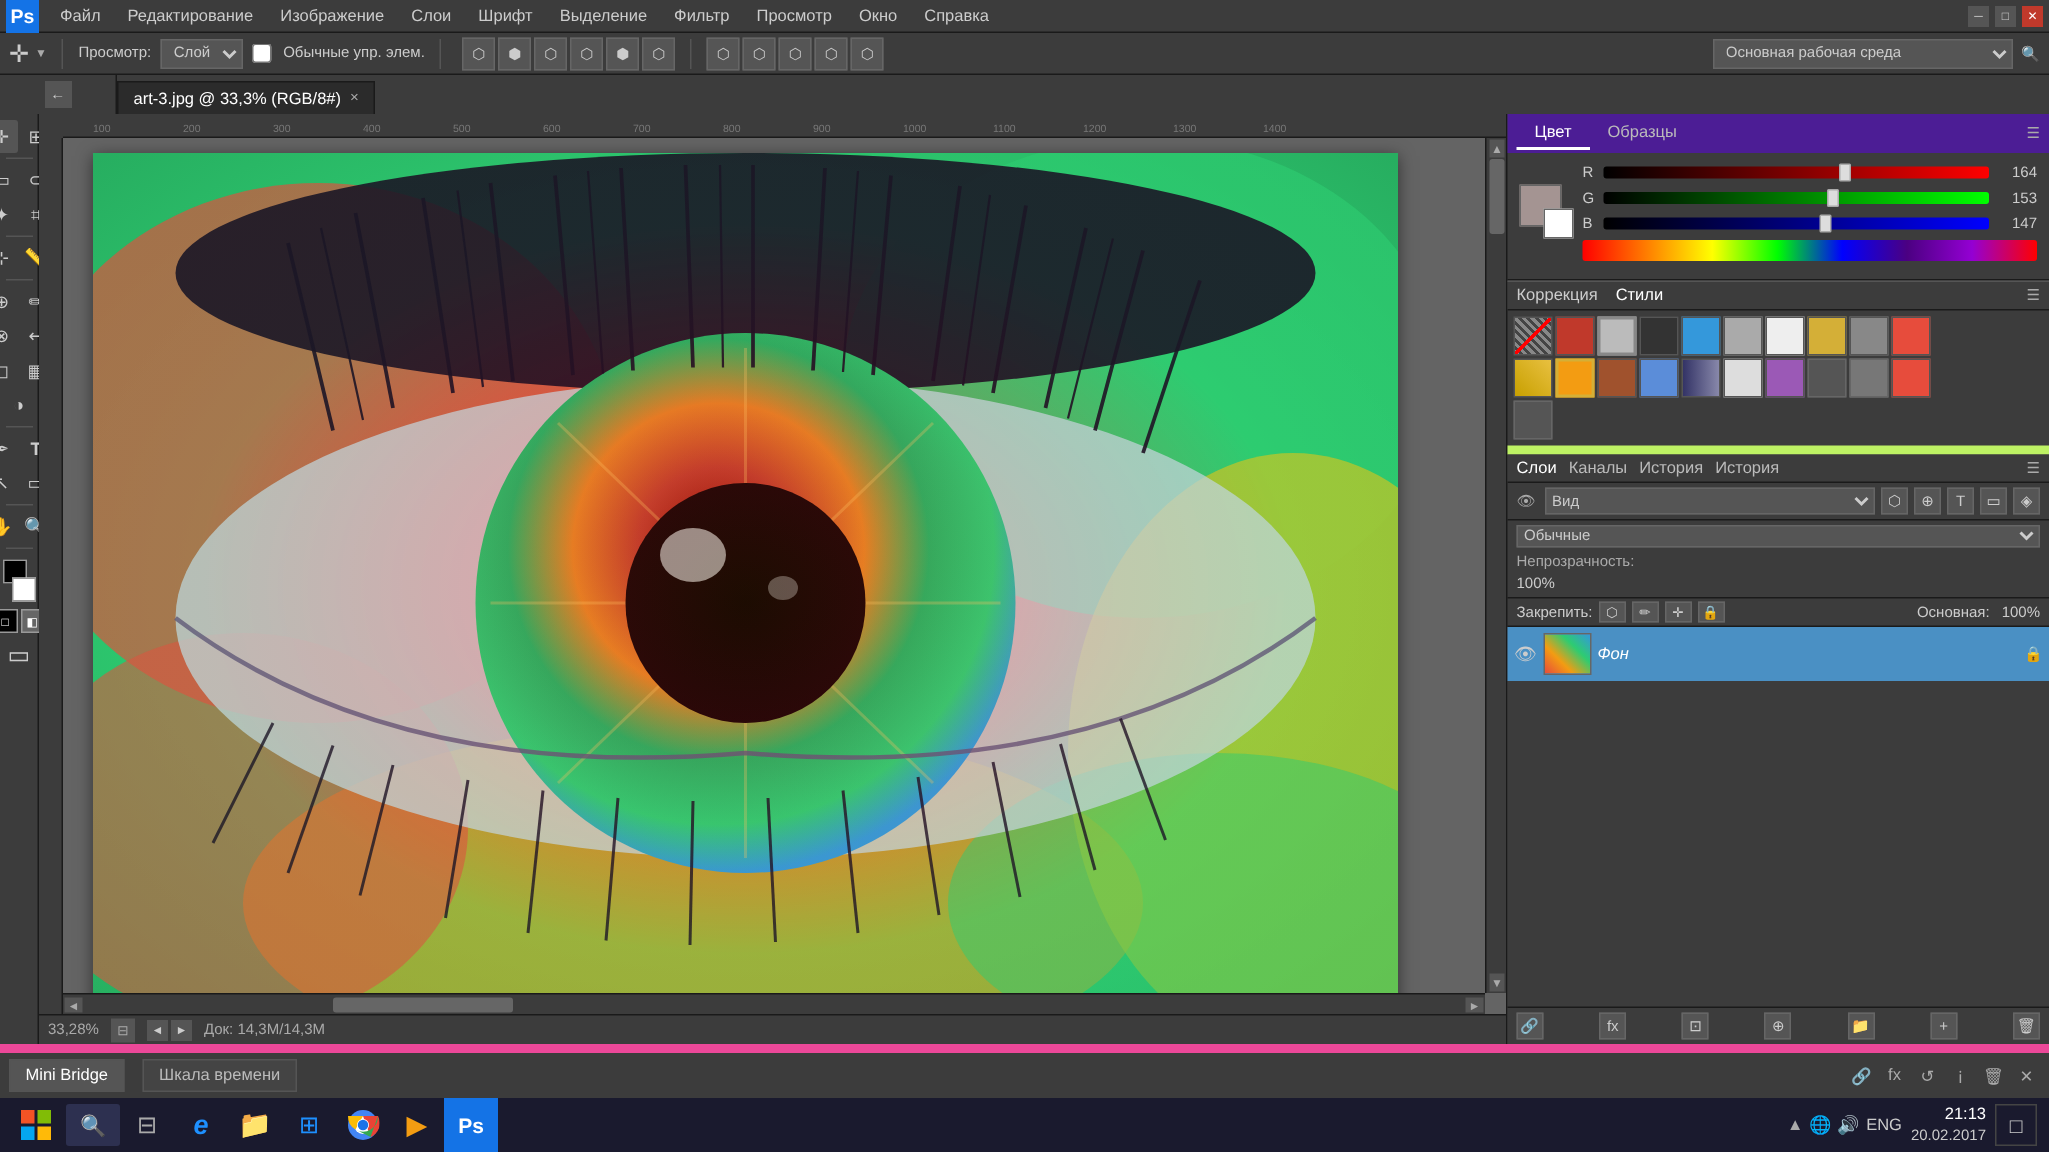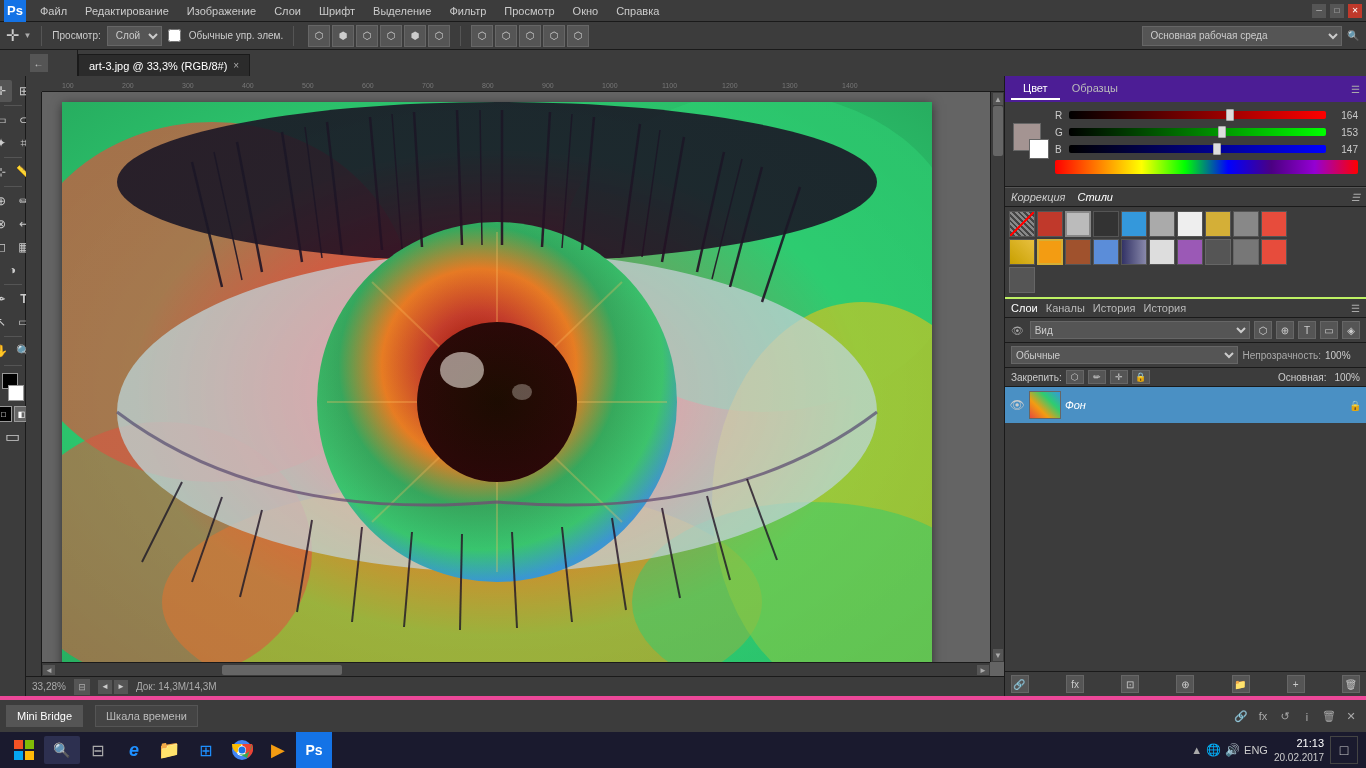--- a/index.html
+++ b/index.html
@@ -70,37 +70,37 @@
     .panel-section-header span.active { color: #fff; }
 
     
     .layers-panel { flex: 1; display: flex; flex-direction: column; min-height: 0; }
     .layers-panel-header { display: flex; align-items: center; padding: 3px 6px; background: #3c3c3c; border-bottom: 1px solid #1a1a1a; gap: 8px; }
     .layers-panel-header span { font-size: 11px; color: #bbb; cursor: pointer; }
     .layers-panel-header span.active { color: #fff; }
     .layers-toolbar { display: flex; align-items: center; gap: 4px; padding: 3px 6px; border-bottom: 1px solid #1a1a1a; }
     .layer-filter { background: #555; border: 1px solid #666; color: #ccc; height: 18px; font-size: 10px; flex: 1; }
     .layer-filter-btn { width: 18px; height: 18px; background: #555; border: 1px solid #666; color: #ccc; font-size: 10px; cursor: pointer; display: flex; align-items: center; justify-content: center; }
-    .layers-options { display: flex; align-items: center; gap: 4px; padding: 3px 6px; border-bottom: 1px solid #1a1a1a; }
+    .layers-options { display: flex; gap: 4px; padding: 3px 6px; border-bottom: 1px solid #1a1a1a; flex-direction: column; }
     .layer-mode-select { background: #555; border: 1px solid #666; color: #ccc; height: 18px; font-size: 10px; flex: 1; }
     .opacity-label { font-size: 10px; color: #aaa; }
     .opacity-value { font-size: 10px; color: #ccc; width: 35px; }
     .layers-lock { display: flex; align-items: center; gap: 4px; padding: 2px 6px; border-bottom: 1px solid #1a1a1a; font-size: 10px; }
     .lock-btn { width: 18px; height: 14px; background: #555; border: 1px solid #666; display: flex; align-items: center; justify-content: center; cursor: pointer; font-size: 9px; color: #ccc; }
     .layer-row { display: flex; align-items: center; padding: 2px 4px; gap: 4px; background: #4a90c4; cursor: pointer; min-height: 36px; }
     .layer-vis { width: 16px; height: 16px; display: flex; align-items: center; justify-content: center; cursor: pointer; color: #ccc; font-size: 12px; }
     .layer-thumb { width: 32px; height: 28px; border: 1px solid #666; overflow: hidden; flex-shrink: 0; }
     .layer-thumb-img { width: 100%; height: 100%; background: linear-gradient(45deg, #e74c3c, #f39c12, #2ecc71, #3498db); }
     .layer-name { flex: 1; font-size: 11px; color: #fff; font-style: italic; }
     .layer-lock-icon { font-size: 10px; color: #aaa; }
     .layers-footer { display: flex; align-items: center; justify-content: space-between; padding: 3px 6px; border-top: 1px solid #1a1a1a; background: #3c3c3c; }
     .layers-footer-btn { width: 18px; height: 18px; background: #555; border: 1px solid #666; display: flex; align-items: center; justify-content: center; cursor: pointer; font-size: 10px; color: #ccc; }
 
     
-    .bottom-panel { height: 36px; background: #3c3c3c; display: flex; align-items: center; padding: 0 6px; gap: 12px; border-top: 4px solid #ec4899; }
+    .bottom-panel { height: 36px; background: #3c3c3c; display: flex; align-items: center; padding: 0 6px; gap: 12px; border-top: 6px solid #ec4899; }
     .bottom-tab { padding: 4px 10px; font-size: 11px; color: #bbb; cursor: pointer; background: #444; border: 1px solid #555; }
     .bottom-tab.active { background: #555; color: #fff; }
     .bottom-panel-right { margin-left: auto; display: flex; align-items: center; gap: 4px; }
     .bottom-icon-btn { width: 18px; height: 18px; display: flex; align-items: center; justify-content: center; color: #aaa; cursor: pointer; font-size: 11px; }
 
     
     .taskbar { height: 36px; background: #1a1a2e; display: flex; align-items: center; padding: 0 4px; }
   </style>
 </head>
 <body>
@@ -433,21 +433,21 @@
                 <div class="channel-thumb" style="left: 56%;"></div>
               </div>
               <span class="channel-value">147</span>
             </div>
             <div class="color-spectrum"></div>
           </div>
         </div>
       </div>
     </div>
 
-    <div style="border-bottom:2px solid #bef264;font-style:italic;">
+    <div style="border-bottom:6px solid #bef264;">
       <div class="panel-section-header">
         <span>Коррекция</span>
         <span class="active">Стили</span>
         <div style="margin-left:auto; font-size:10px; color:#aaa; cursor:pointer;">☰</div>
       </div>
       <div class="styles-panel">
 
         <div style="display:flex; flex-wrap:wrap; gap:2px; margin-bottom:2px;">
           <div style="width:26px; height:26px; background:repeating-linear-gradient(45deg,#888,#888 2px,#444 2px,#444 4px); border:1px solid #555; position:relative; overflow:hidden; cursor:pointer;">
             <div style="position:absolute;inset:0;background:linear-gradient(to bottom right,transparent calc(50% - 1px),red calc(50% - 1px),red calc(50% + 1px),transparent calc(50% + 1px));"></div>

